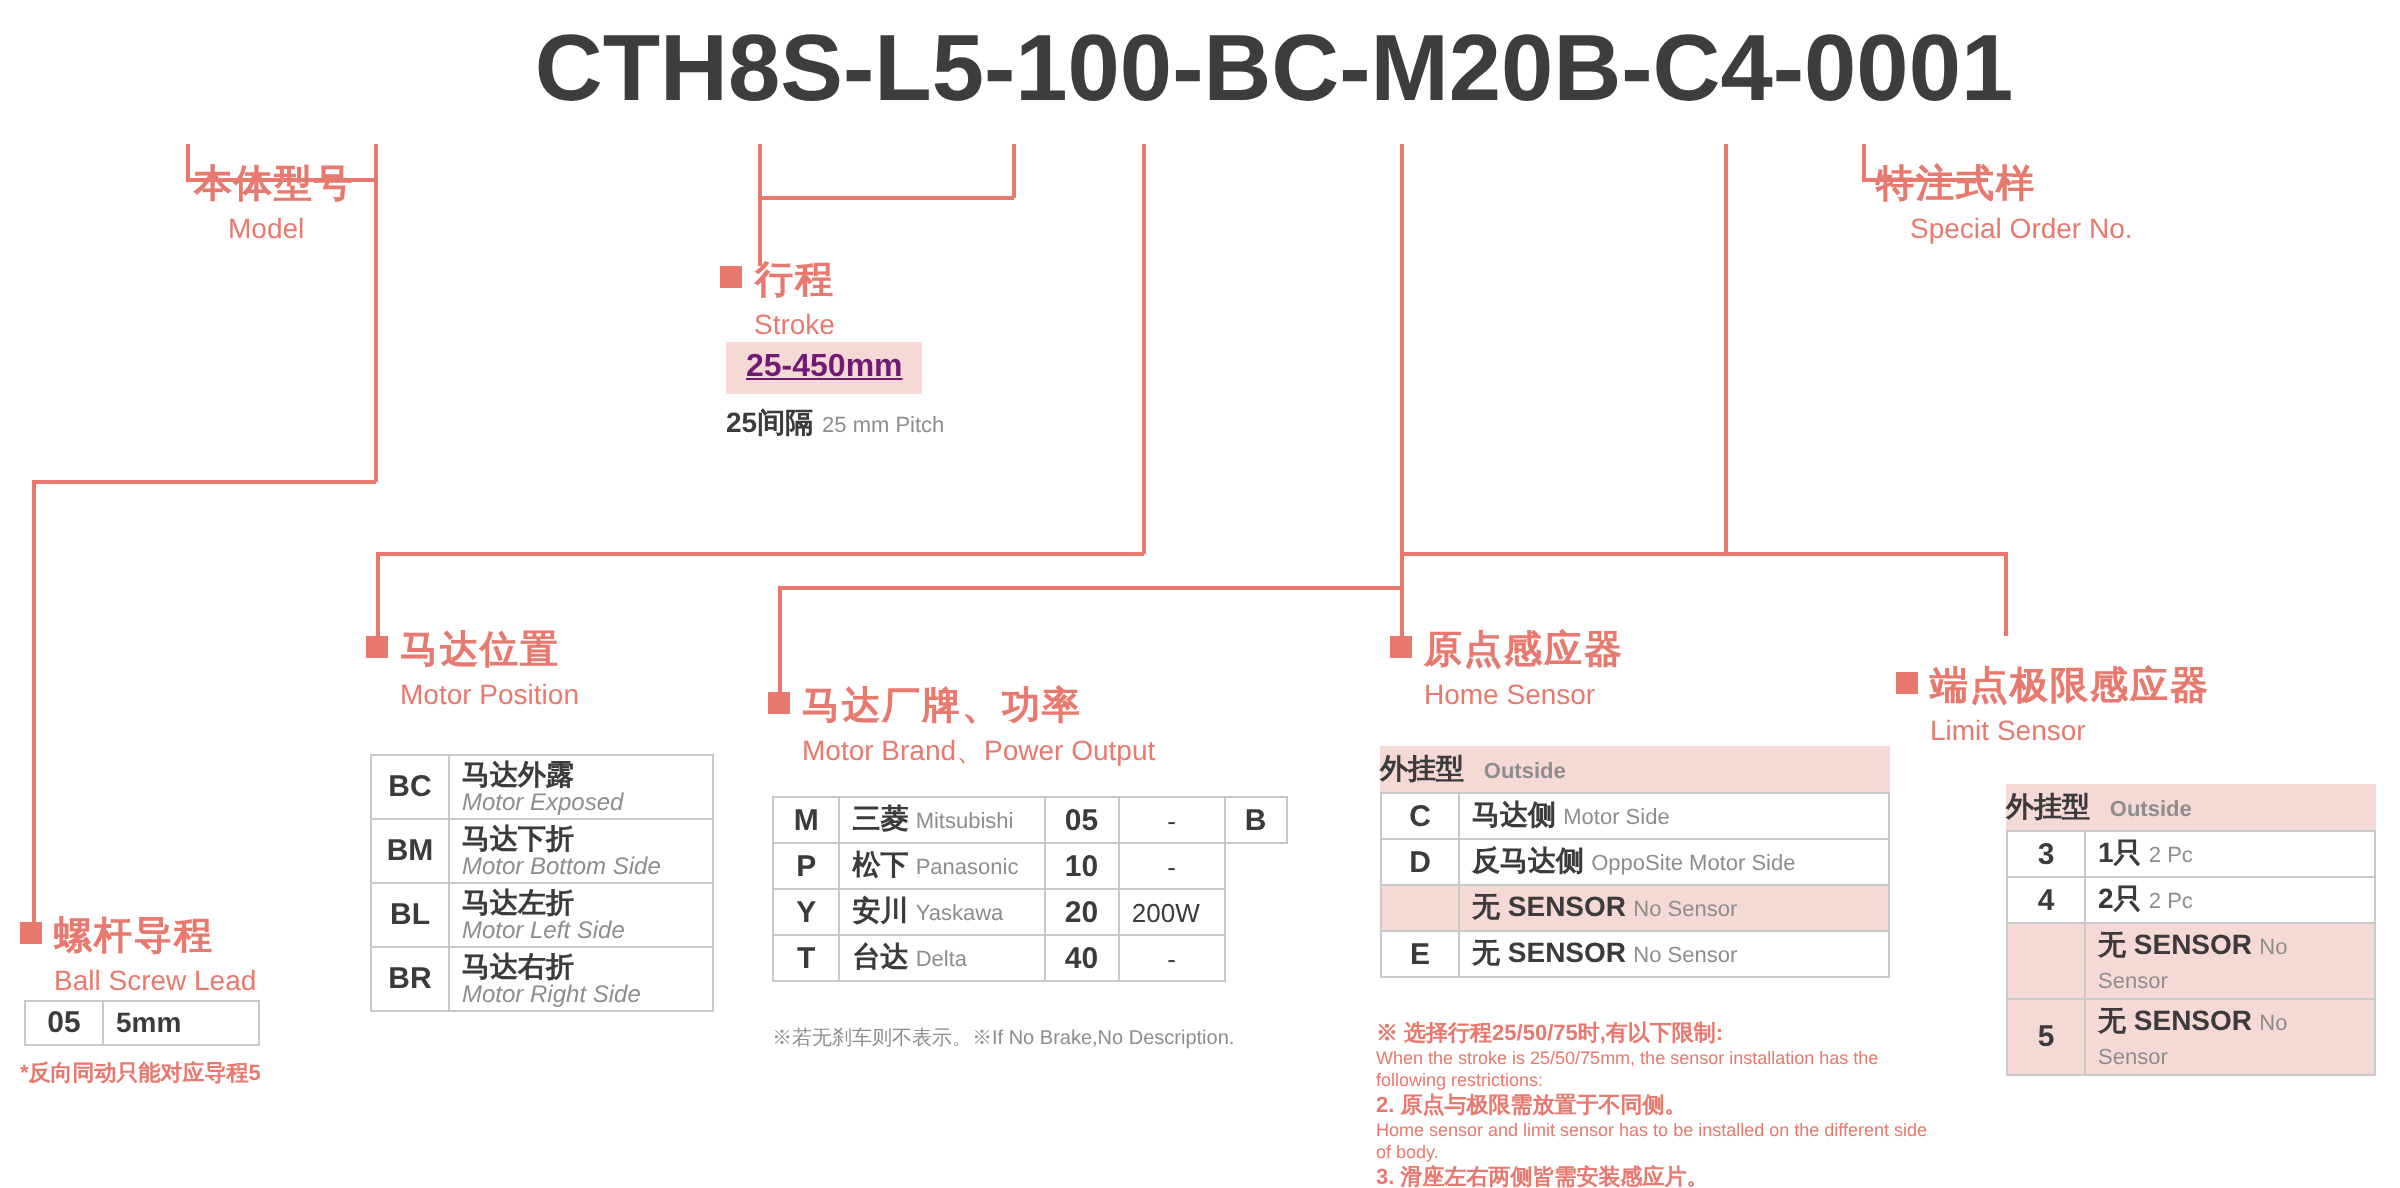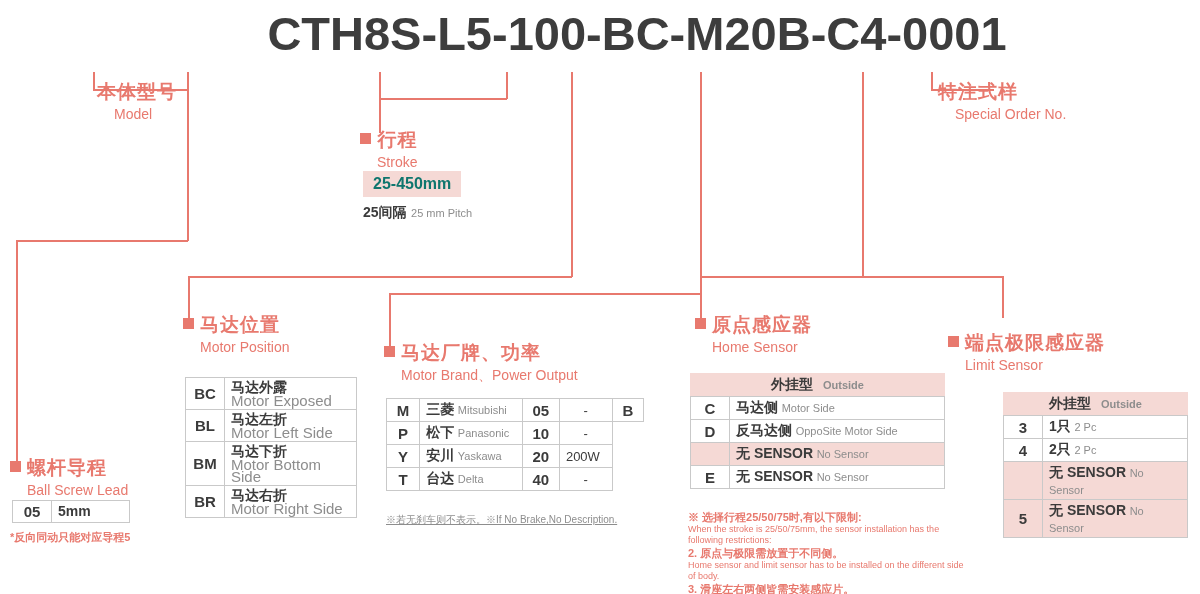--- a/index.html
+++ b/index.html
@@ -44,38 +44,37 @@
   .tbl td{
     border:1px solid #c9c9c9;
     padding:2px 6px;
     font-size:13px;
     color:#3b3b3b;
     background:#ffffff;
     vertical-align:middle;
   }
   .tbl td.key{ text-align:center;font-weight:bold;font-size:15px;width:26px;}
   .cn-s{font-size:14px;font-weight:bold;color:#3b3b3b;display:block;line-height:15px;}
-  .en-s{font-size:15px;color:#8d8d8d;display:block;line-height:12px;}
+  .en-s{font-size:12px;color:#8d8d8d;display:block;line-height:12px;font-style:italic;}
   .inline-cn{font-size:14px;font-weight:bold;color:#3b3b3b;}
   .inline-en{font-size:11px;color:#8d8d8d;}
 
   .pinkrow td{background:#f5d9d5;}
   .pinkband{
     background:#f5d9d5;font-size:14px;font-weight:bold;color:#3b3b3b;
-    text-align:center;
-  }
-
-  .note{font-size:10px;color:#8d8d8d;line-height:11.5px;text-decoration:underline;}
+  }
+
+  .note{font-size:10px;color:#8d8d8d;line-height:11.5px;}
   .note-red{font-size:11px;color:#e8796e;font-weight:bold;line-height:13px;}
   .note-red-s{font-size:9px;color:#e8796e;line-height:10.5px;}
 
   
   #strokebox{
-    background:#f5d9d5;font-size:16px;font-weight:bold;color:#0f766e;
-    padding:4px 10px;display:inline-block;
+    background:#f5d9d5;font-size:16px;font-weight:bold;color:#701a75;
+    padding:4px 10px;display:inline-block;text-decoration:underline;
   }
 </style>
 </head>
 <body>
 
 <div class="abs" id="code">
   <span>CTH8S</span><span class="dash">-</span><span>L5</span><span class="dash">-</span><span>100</span><span class="dash">-</span><span>BC</span><span class="dash">-</span><span>M20B</span><span class="dash">-</span><span>C4</span><span class="dash">-</span><span>0001</span>
 </div>
 
 <div class="ln lnv abs" style="left:93px;top:72px;height:18px;"></div>
@@ -156,31 +155,31 @@
 <table class="tbl abs" style="left:185px;top:377px;width:172px;">
   <tbody>
       <tr>
     <td class="key">BC</td>
     <td>
       <span class="cn-s">马达外露</span>
       <span class="en-s">Motor Exposed</span>
     </td>
   </tr>
   <tr>
+    <td class="key">BM</td>
+    <td>
+      <span class="cn-s">马达下折</span>
+      <span class="en-s">Motor Bottom Side</span>
+    </td>
+  </tr>
+  <tr>
     <td class="key">BL</td>
     <td>
       <span class="cn-s">马达左折</span>
       <span class="en-s">Motor Left Side</span>
-    </td>
-  </tr>
-  <tr>
-    <td class="key">BM</td>
-    <td>
-      <span class="cn-s">马达下折</span>
-      <span class="en-s">Motor Bottom Side</span>
     </td>
   </tr>
   <tr>
     <td class="key">BR</td>
     <td>
       <span class="cn-s">马达右折</span>
       <span class="en-s">Motor Right Side</span>
     </td>
   </tr>
 </tbody>

